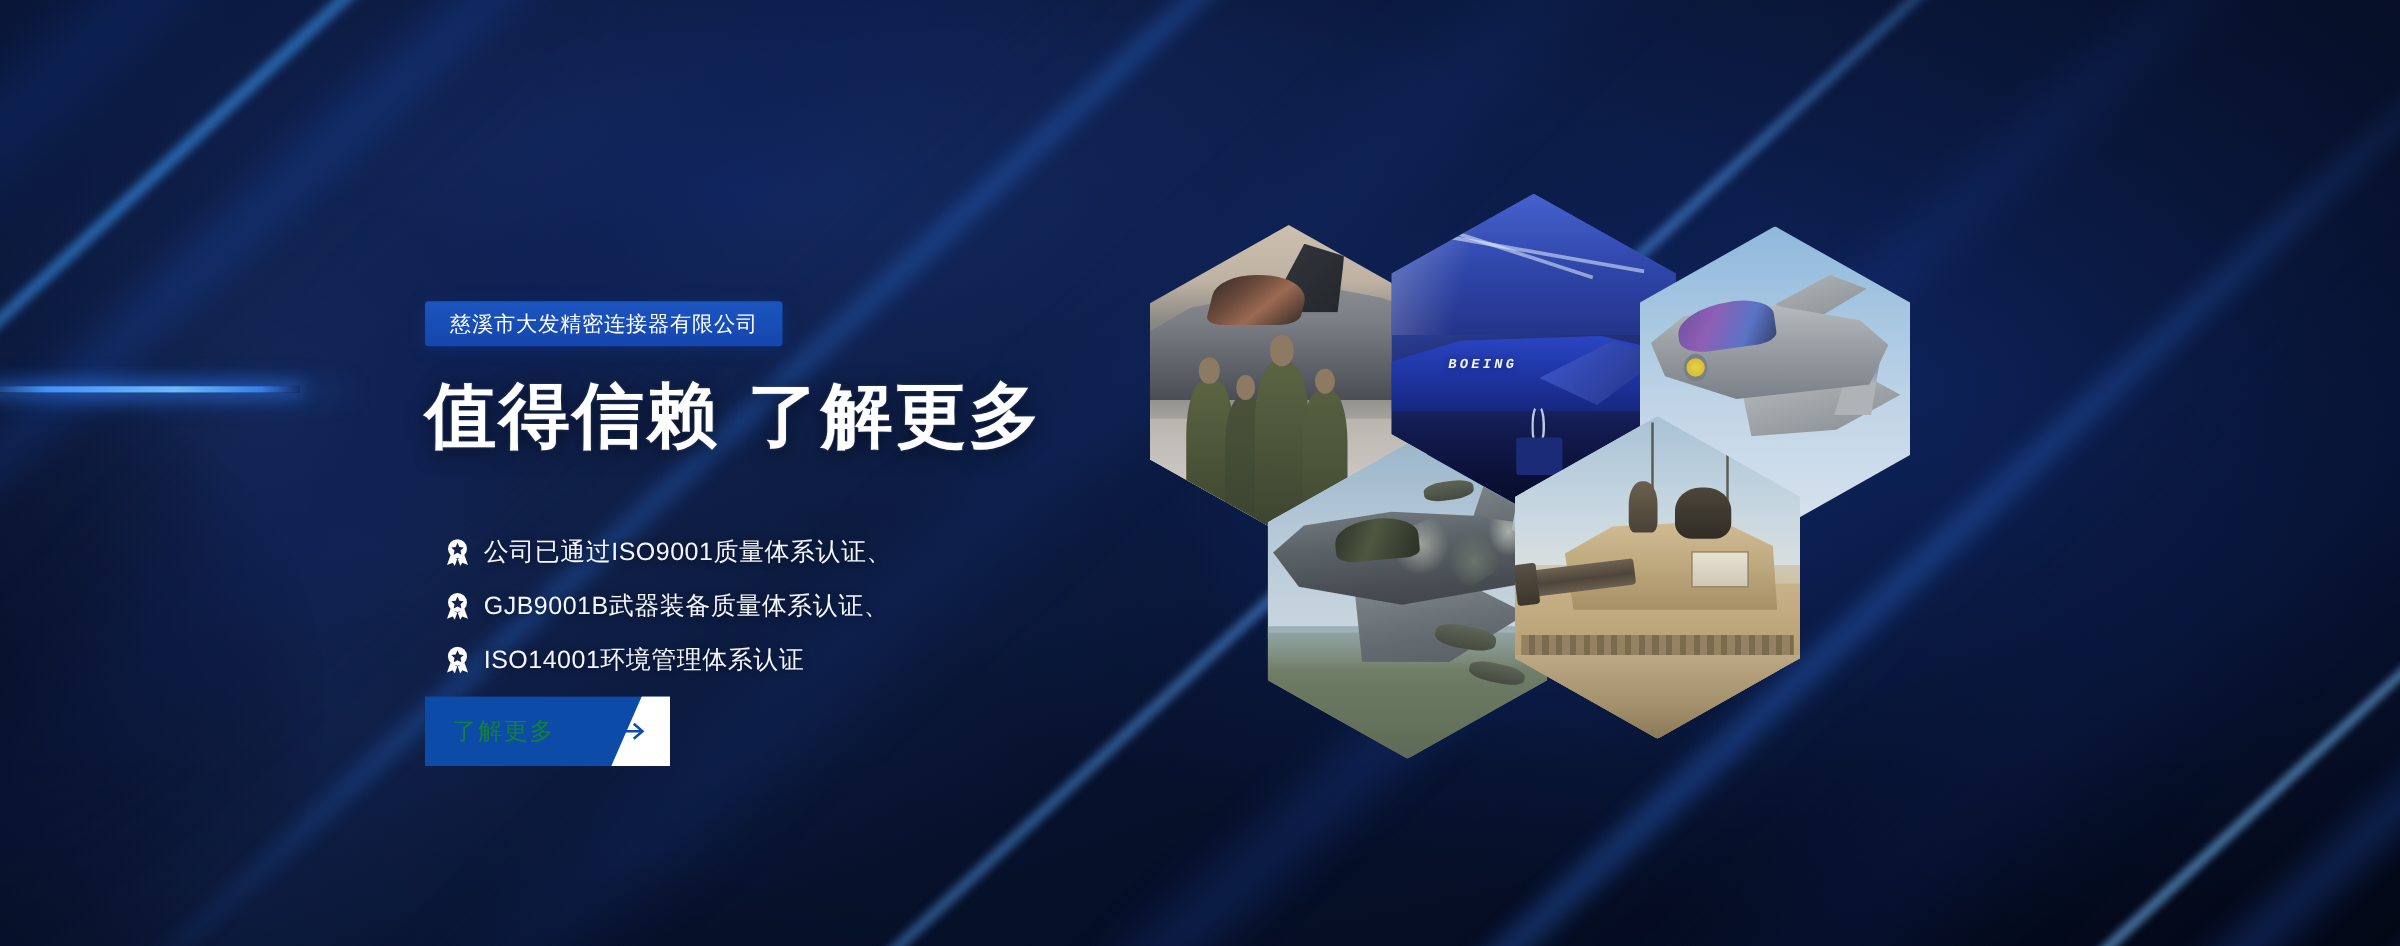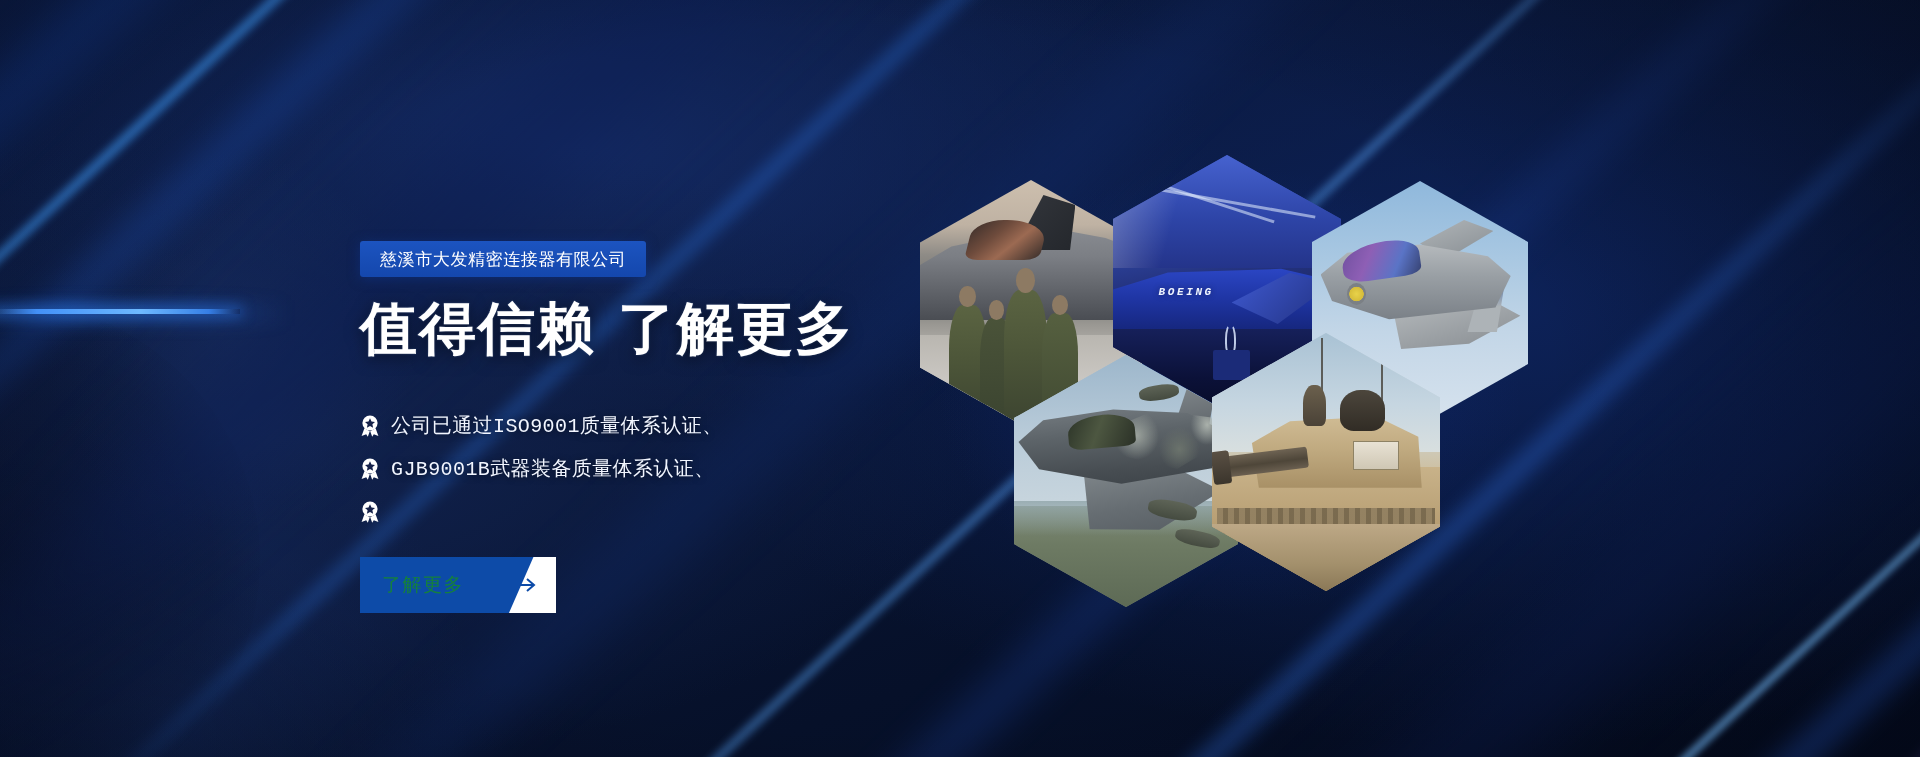--- a/index.html
+++ b/index.html
@@ -80,24 +80,23 @@
     position: absolute;
     left: -40px; top: 300px;
     width: 330px; height: 26px;
     background: linear-gradient(90deg, rgba(30,90,200,0) 0%, rgba(40,110,220,0.30) 35%, rgba(40,110,220,0.22) 75%, rgba(20,60,160,0) 100%);
     filter: blur(7px);
   }
 
   
   .content {
     position: absolute;
-    left: 360px; top: 0;
+    left: 340px; top: 0;
     width: 700px; height: 100%;
     z-index: 6;
-    font-family: Liberation Mono, monospace;
   }
   .badge {
     position: absolute;
     left: 0; top: 241px;
     height: 36px;
     padding: 0 20px;
     display: flex;
     align-items: center;
     background: linear-gradient(180deg, #1c54c0 0%, #1447ad 100%);
     border-radius: 3px;
@@ -117,21 +116,21 @@
     letter-spacing: 2px;
     line-height: 1.08;
     white-space: nowrap;
     text-shadow: 0 3px 16px rgba(0,0,0,0.55), 0 0 2px rgba(160,200,255,0.35);
   }
   .headline .gap { display: inline-block; width: 22px; }
 
   .bullets {
     position: absolute;
     left: 0; top: 404px;
-    margin: 0; padding: 0;
+    margin: 16px; padding: 0;
     list-style: none;
   }
   .bullet {
     display: flex;
     align-items: center;
     height: 43px;
     color: #f2f6ff;
     font-size: 20px;
     letter-spacing: 0.4px;
     white-space: nowrap;
@@ -595,20 +594,21 @@
   </svg>
           <span>GJB9001B武器装备质量体系认证、</span>
         </li>
         <li class="bullet">
   <svg class="bullet-icon" viewBox="0 0 20 22" aria-hidden="true">
     <path d="M4.4 13.2 L1.6 21 L6.2 19.2 L7.8 21.8 L9.8 16.2 Z" fill="#ffffff"></path>
     <path d="M15.6 13.2 L18.4 21 L13.8 19.2 L12.2 21.8 L10.2 16.2 Z" fill="#ffffff"></path>
     <circle cx="10" cy="8" r="7.6" fill="#ffffff"></circle>
     <path d="M10 3.2 L11.5 6.5 L15 6.9 L12.4 9.3 L13.1 12.8 L10 11.1 L6.9 12.8 L7.6 9.3 L5 6.9 L8.5 6.5 Z" fill="#16224a"></path>
   </svg>
+          <span>ISO14001环境管理体系认证</span>
         </li>
       </ul>
 
     <a class="more-btn" href="#">
       <span class="btn-blue"></span>
       <span class="btn-white"></span>
       <span class="btn-label">了解更多</span>
       <span class="btn-arrow">
         <svg width="46" height="16" viewBox="0 0 46 16" aria-hidden="true">
           <line x1="1" y1="8" x2="40" y2="8" stroke="#0d4ba8" stroke-width="2"></line>

